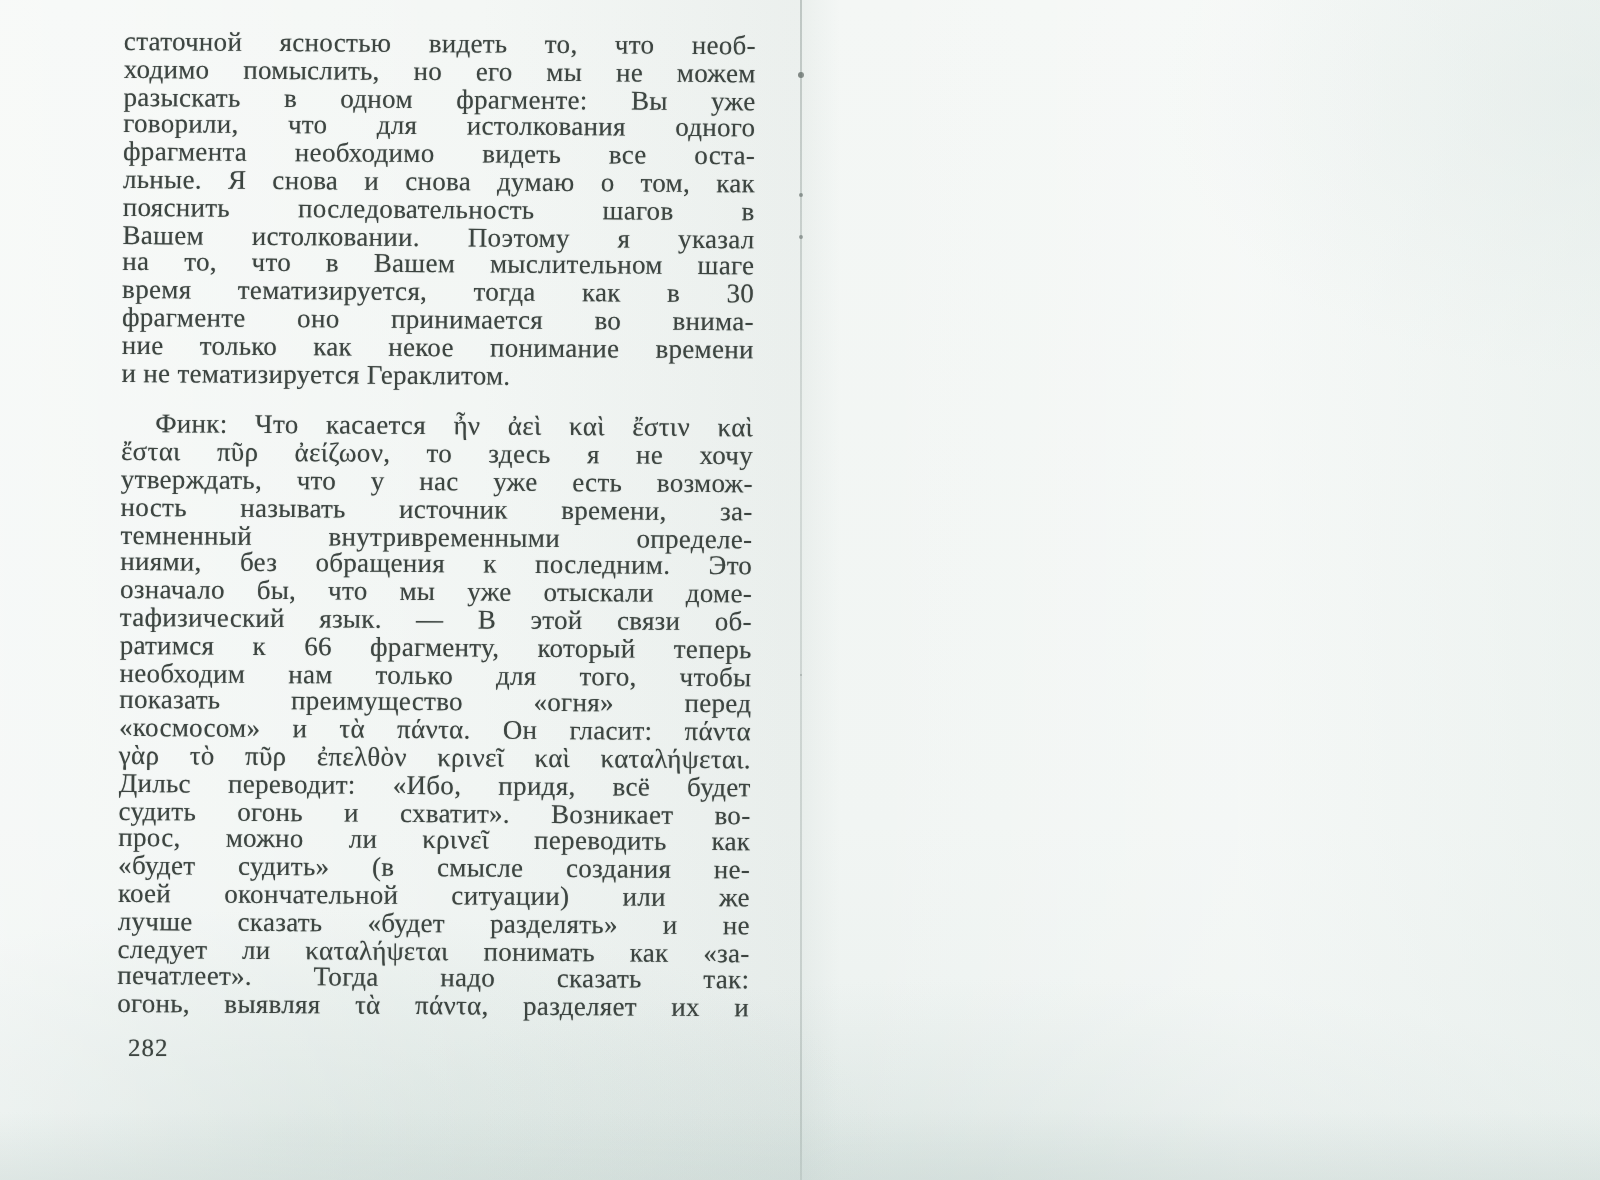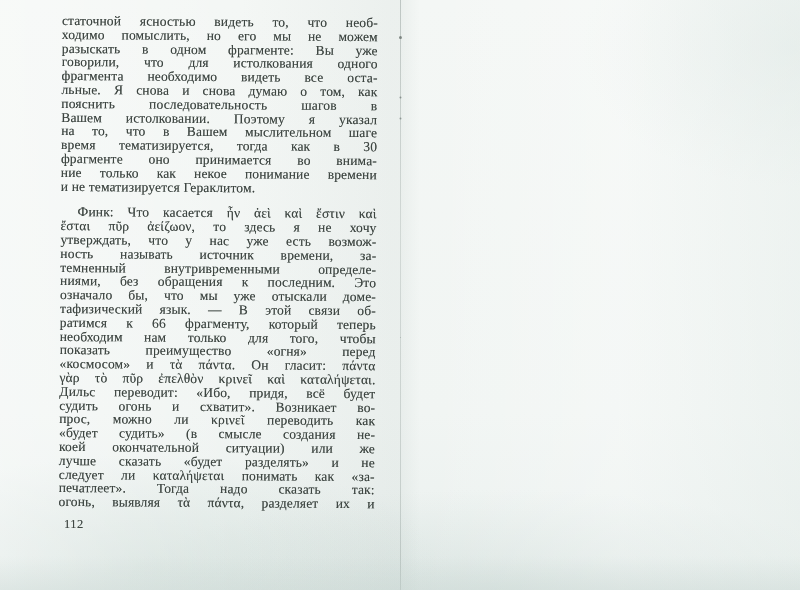--- a/index.html
+++ b/index.html
@@ -94,21 +94,21 @@
         <div class="line">Дильс переводит: «Ибо, придя, всё будет</div>
         <div class="line">судить огонь и схватит». Возникает во-</div>
         <div class="line">прос, можно ли κρινεῖ переводить как</div>
         <div class="line">«будет судить» (в смысле создания не-</div>
         <div class="line">коей окончательной ситуации) или же</div>
         <div class="line">лучше сказать «будет разделять» и не</div>
         <div class="line">следует ли καταλήψεται понимать как «за-</div>
         <div class="line">печатлеет». Тогда надо сказать так:</div>
         <div class="line">огонь, выявляя τὰ πάντα, разделяет их и</div>
       </div>
-    <div class="page-number pn-left">112</div>
+    <div class="page-number pn-left">282</div>
   </div>
 
   <div class="gutter"></div>
 
   <div class="page page-right">
     
     
   </div>
 
   <div class="bottom-shade"></div>

